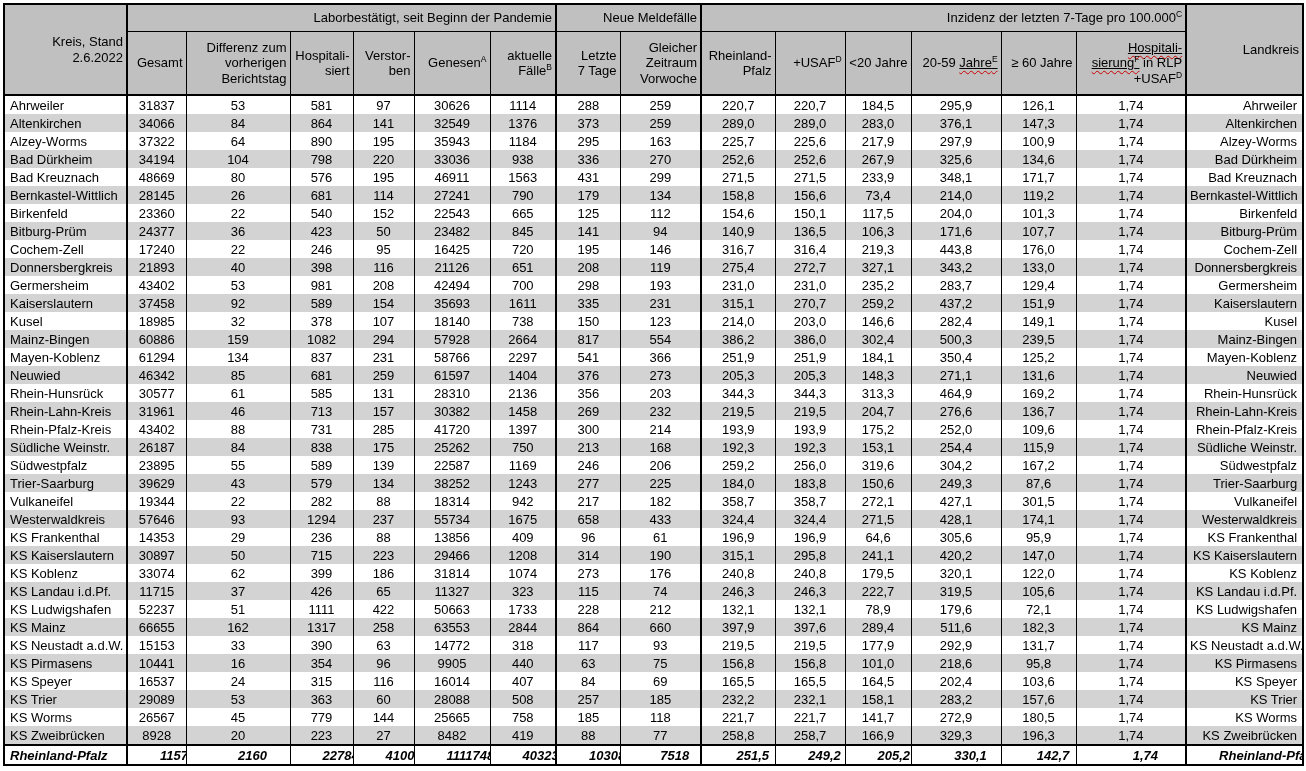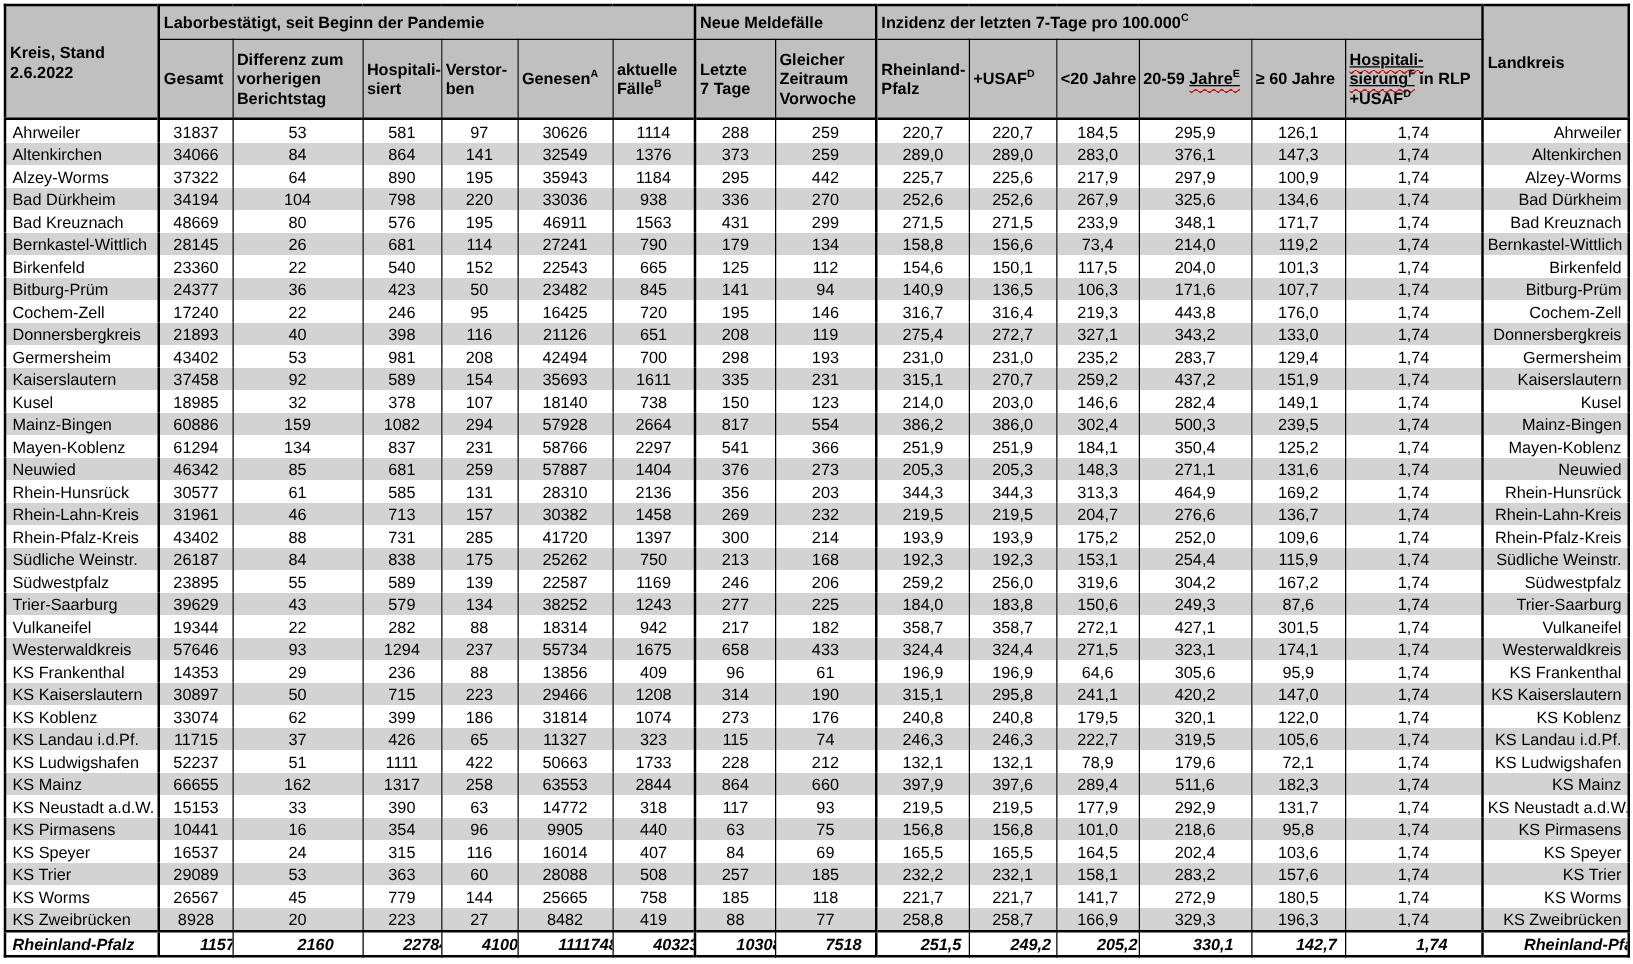--- a/index.html
+++ b/index.html
@@ -19,23 +19,23 @@
     color:#000;
   }
   th,td{
     border:1px solid var(--border);
     overflow:hidden;
     white-space:nowrap;
     padding:0 3px;
   }
   thead th{
     background:var(--header-bg);
-    font-weight:bold;
+    font-weight:normal;
     font-size:13px;
-    text-align:left;
+    text-align:right;
     vertical-align:middle;
     line-height:1.18;
   }
   thead{border-bottom:2px solid var(--border);}
   tfoot{border-top:2px solid var(--border);font-style:italic;}
   tr.group-row th{height:26px;}
   tr.sub-row th{height:62px;}
   tbody td,tfoot td{
     font-size:13px;
     height:18px;
@@ -146,21 +146,21 @@
         </tr>
         <tr>
           <td class="name">Alzey-Worms</td>
           <td class="gb-l">37322</td>
           <td>64</td>
           <td>890</td>
           <td>195</td>
           <td>35943</td>
           <td>1184</td>
           <td class="gb-l">295</td>
-          <td>442</td>
+          <td>163</td>
           <td class="gb-l">225,7</td>
           <td>225,6</td>
           <td>217,9</td>
           <td>297,9</td>
           <td>100,9</td>
           <td>1,74</td>
           <td class="lk gb-l">Alzey-Worms</td>
         </tr>
         <tr>
           <td class="name">Bad Dürkheim</td>
@@ -377,21 +377,21 @@
           <td>125,2</td>
           <td>1,74</td>
           <td class="lk gb-l">Mayen-Koblenz</td>
         </tr>
         <tr>
           <td class="name">Neuwied</td>
           <td class="gb-l">46342</td>
           <td>85</td>
           <td>681</td>
           <td>259</td>
-          <td>57887</td>
+          <td>61597</td>
           <td>1404</td>
           <td class="gb-l">376</td>
           <td>273</td>
           <td class="gb-l">205,3</td>
           <td>205,3</td>
           <td>148,3</td>
           <td>271,1</td>
           <td>131,6</td>
           <td>1,74</td>
           <td class="lk gb-l">Neuwied</td>
@@ -528,21 +528,21 @@
           <td>93</td>
           <td>1294</td>
           <td>237</td>
           <td>55734</td>
           <td>1675</td>
           <td class="gb-l">658</td>
           <td>433</td>
           <td class="gb-l">324,4</td>
           <td>324,4</td>
           <td>271,5</td>
-          <td>323,1</td>
+          <td>428,1</td>
           <td>174,1</td>
           <td>1,74</td>
           <td class="lk gb-l">Westerwaldkreis</td>
         </tr>
         <tr>
           <td class="name">KS Frankenthal</td>
           <td class="gb-l">14353</td>
           <td>29</td>
           <td>236</td>
           <td>88</td>

